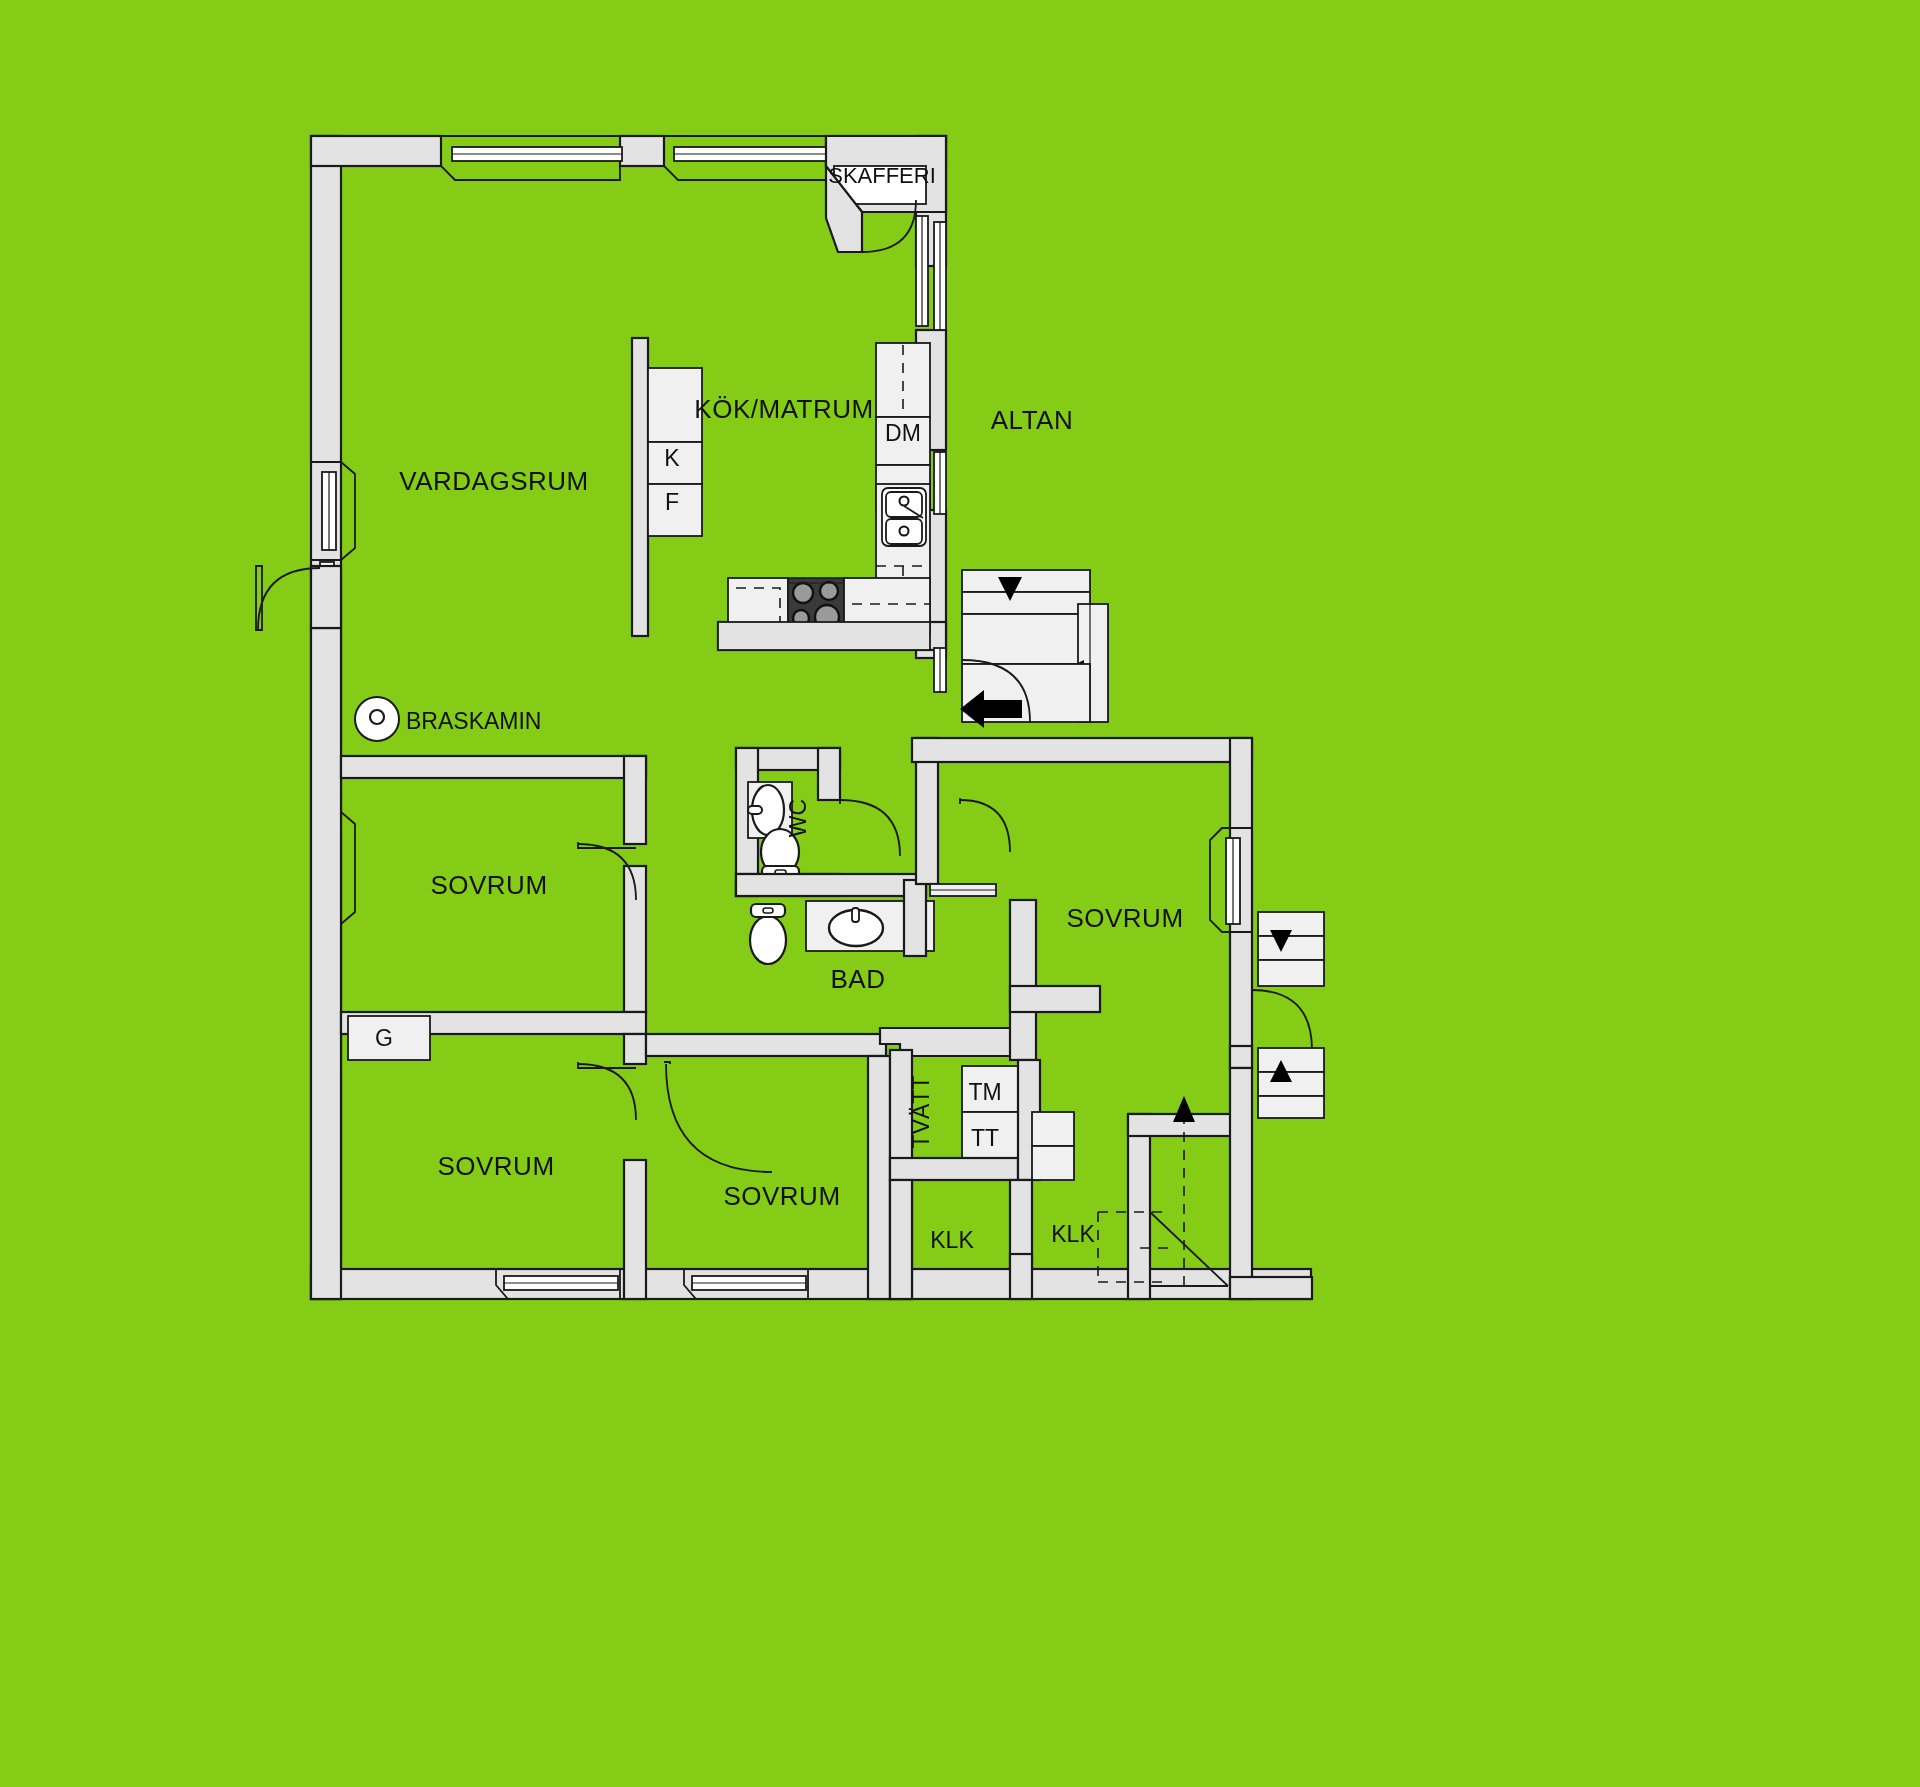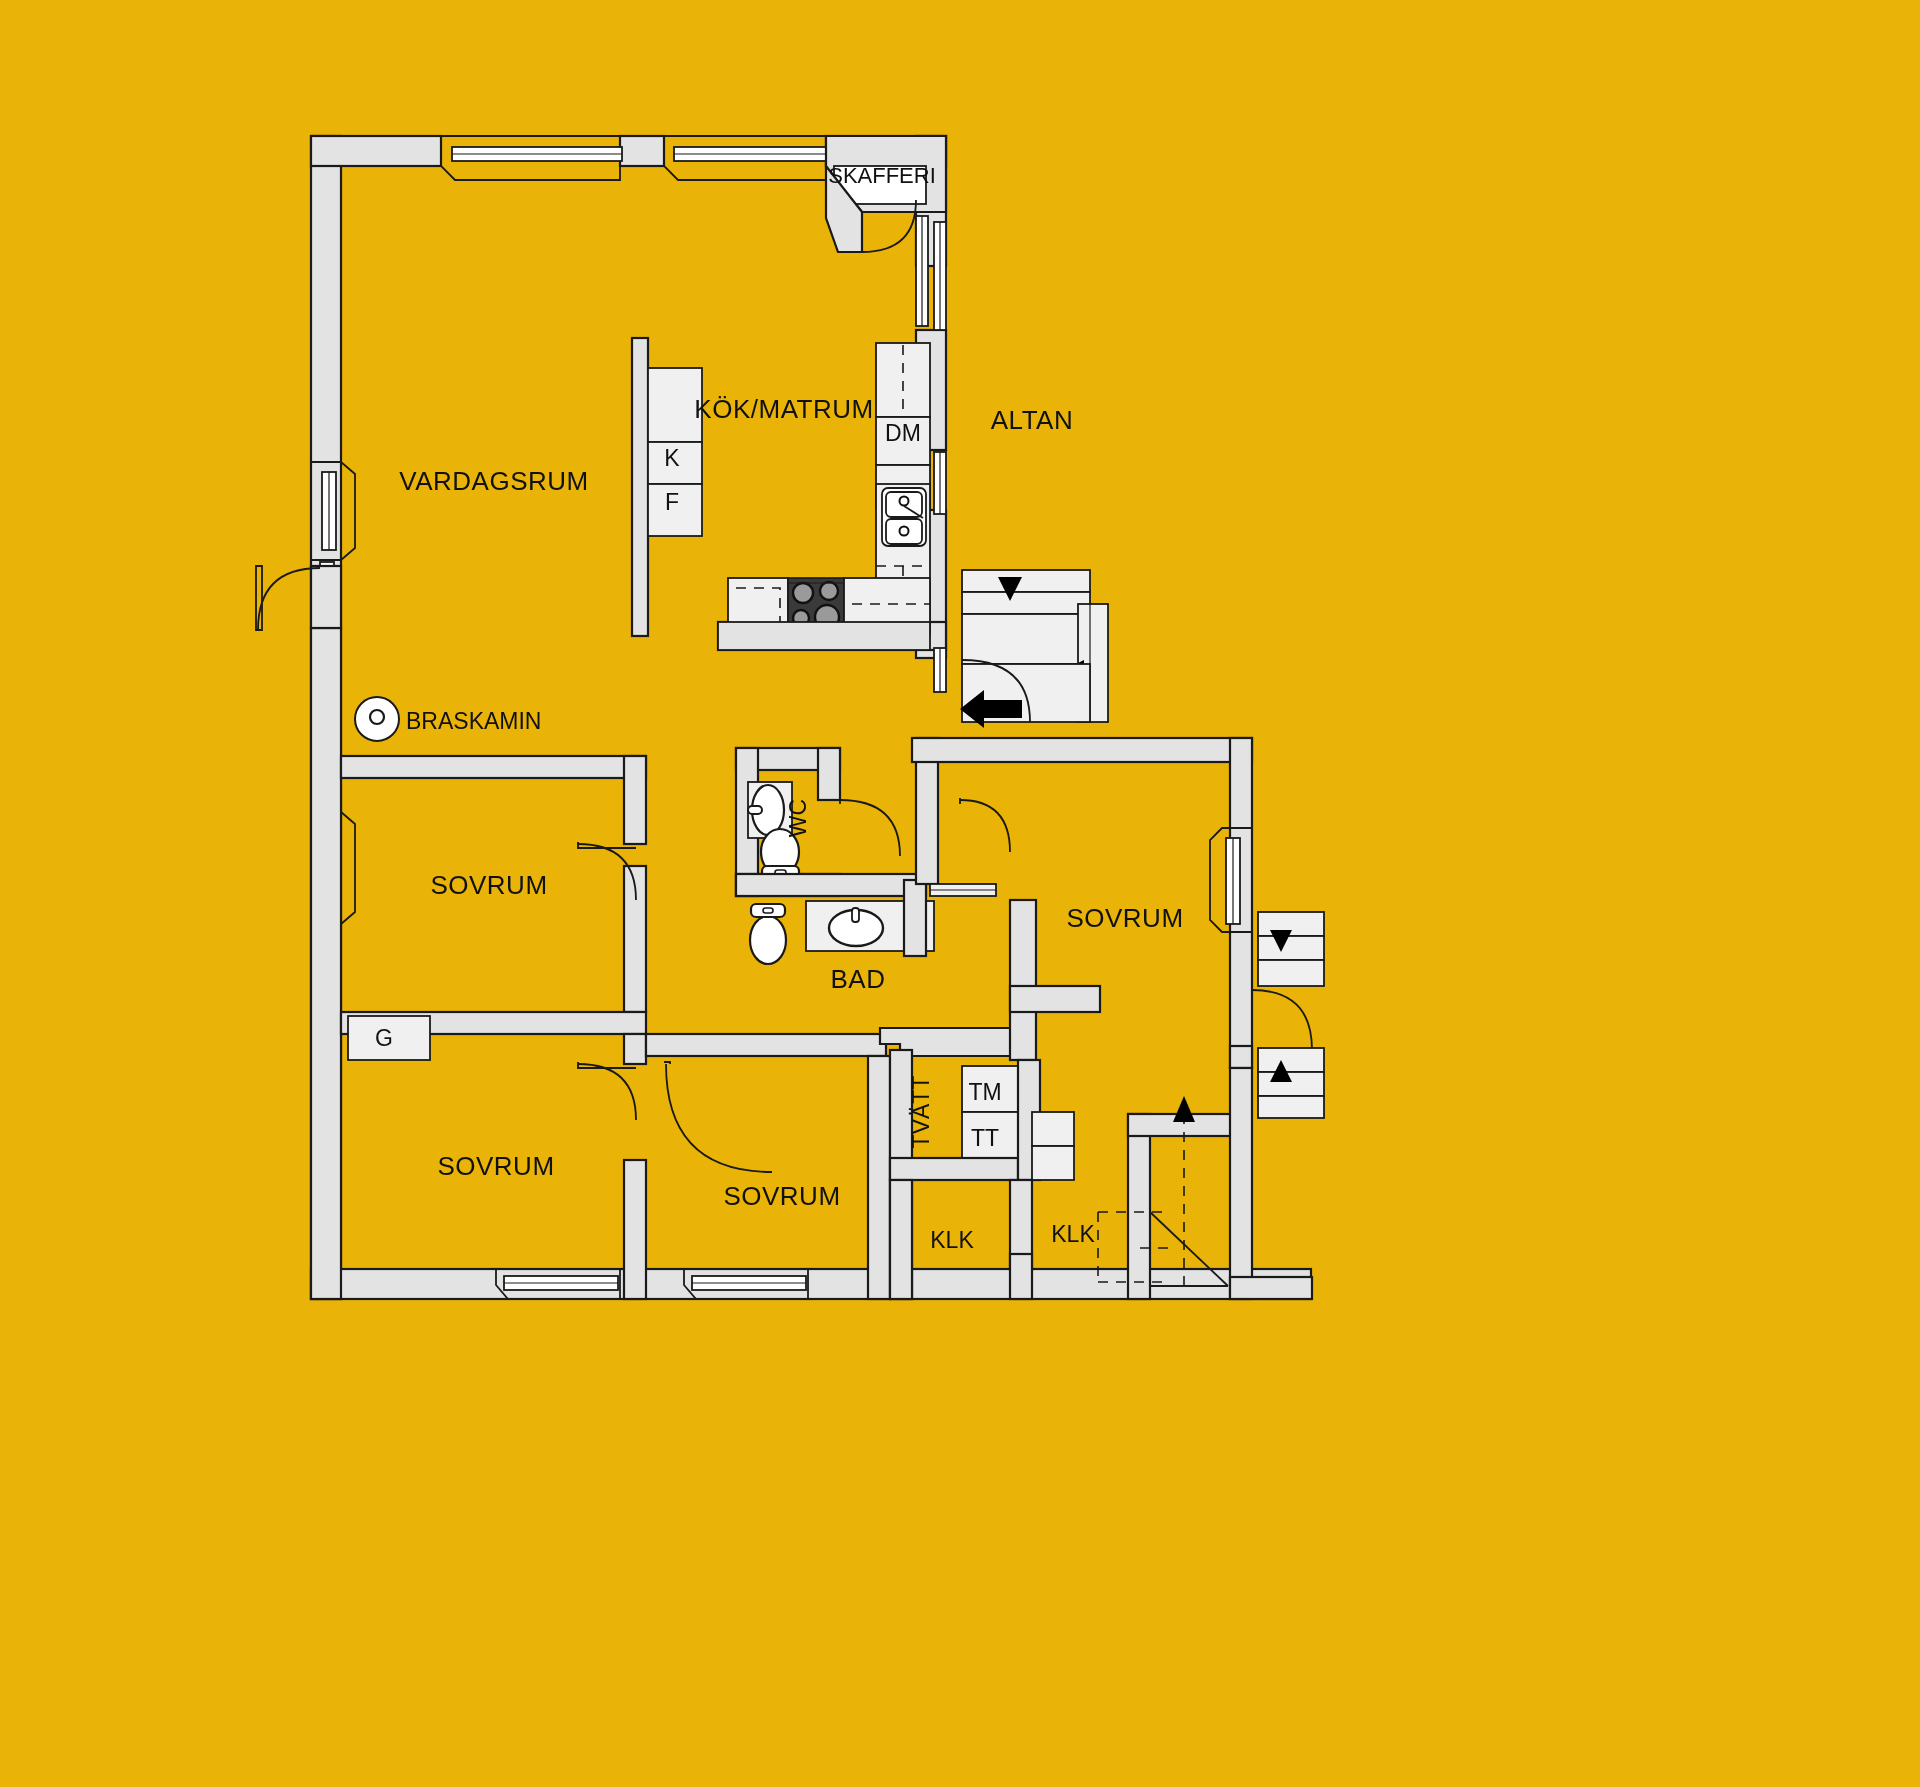--- a/index.html
+++ b/index.html
@@ -1,17 +1,17 @@
 <!DOCTYPE html>
 <html><head>
 <meta charset="utf-8">
 <style>
   html,body{margin:0;padding:0;background:#ffffff;}
   body{font-family:"Liberation Sans",sans-serif;}
-  #plan-root{position:relative;width:1920px;height:1787px;background:#eab308;overflow:hidden;}
+  #plan-root{position:relative;width:1920px;height:1787px;background:#84cc16;overflow:hidden;}
   svg{display:block;}
   .wall{fill:#e3e3e3;stroke:#1a1a1a;stroke-width:2.2;}
   .wall-thin{fill:#e3e3e3;stroke:#1a1a1a;stroke-width:1.8;}
   .fix{fill:#f0f0f0;stroke:#1a1a1a;stroke-width:1.8;}
   .fix-white{fill:#ffffff;stroke:#1a1a1a;stroke-width:1.8;}
   .dark{fill:#3a3a3a;stroke:#1a1a1a;stroke-width:1.6;}
   .burner{fill:#9a9a9a;stroke:#111;stroke-width:2.4;}
   .door-arc{fill:none;stroke:#1a1a1a;stroke-width:1.8;}
   .dash{fill:none;stroke:#1a1a1a;stroke-width:1.6;stroke-dasharray:10 8;}
   .line{fill:none;stroke:#1a1a1a;stroke-width:1.8;}

